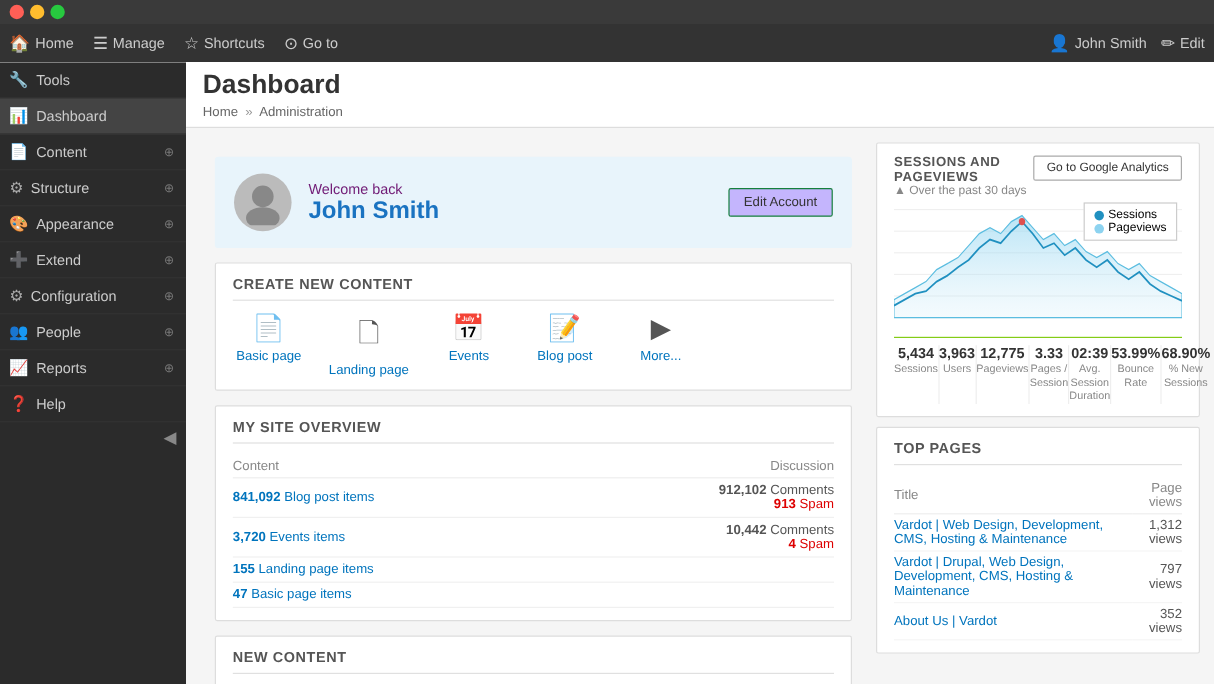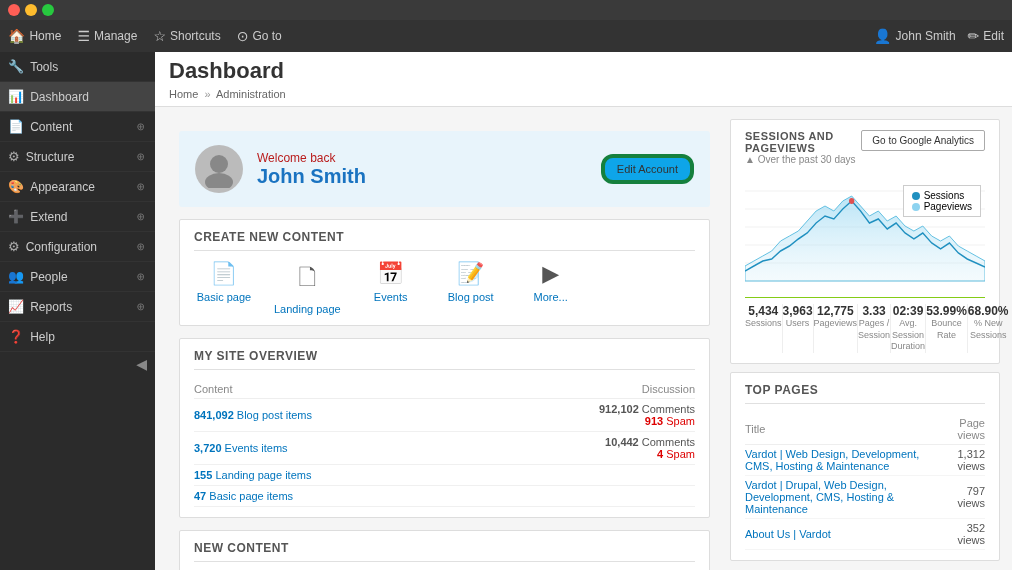--- a/index.html
+++ b/index.html
@@ -33,23 +33,23 @@
     
     .page-header { background: #fff; padding: 6px 14px; border-bottom: 1px solid #ddd; }
     .page-title { font-size: 22px; font-weight: bold; color: #333; margin-bottom: 4px; }
     .breadcrumb { font-size: 11px; color: #0074bd; }
     .breadcrumb span { color: #666; }
 
     
     .welcome-box { background: #e8f4fb; padding: 14px 16px; margin: 12px; border-radius: 3px; display: flex; align-items: center; gap: 14px; }
     .avatar { width: 48px; height: 48px; background: #bbb; border-radius: 50%; display: flex; align-items: center; justify-content: center; font-size: 22px; color: #666; flex-shrink: 0; }
     .welcome-text { flex: 1; }
-    .welcome-back { color: #b91c1c; font-size: 12px; }
+    .welcome-back { color: #701a75; font-size: 12px; }
     .welcome-name { color: #1a73c1; font-size: 20px; font-weight: bold; }
-    .edit-account-btn { background: #0ea5e9; border: 4px solid #15803d; padding: 5px 12px; font-size: 11px; cursor: pointer; border-radius: 12px; color: #333; }
+    .edit-account-btn { background: #c4b5fd; border: 1px solid #15803d; padding: 5px 12px; font-size: 11px; cursor: pointer; border-radius: 2px; color: #333; }
 
     
     .section-box { background: #fff; margin: 0 12px 12px; padding: 10px 14px; border: 1px solid #ddd; border-radius: 2px; }
     .section-title { font-size: 12px; font-weight: bold; color: #555; border-bottom: 1px solid #e0e0e0; padding-bottom: 6px; margin-bottom: 10px; text-transform: uppercase; letter-spacing: 0.5px; }
     .create-content-grid { display: flex; gap: 20px; flex-wrap: wrap; }
     .create-item { display: flex; flex-direction: column; align-items: center; gap: 4px; cursor: pointer; min-width: 60px; }
     .create-item-icon { font-size: 22px; color: #555; }
     .create-item-label { font-size: 11px; color: #0074bd; text-align: center; }
 
     
@@ -57,21 +57,21 @@
     .overview-table th { text-align: left; color: #888; font-weight: normal; padding: 3px 0; border-bottom: 1px solid #eee; }
     .overview-table td { padding: 4px 0; border-bottom: 1px solid #f0f0f0; }
     .overview-count { color: #0074bd; font-weight: bold; }
     .overview-label { color: #0074bd; }
     .discussion-cell { text-align: right; }
     .disc-line { color: #555; }
     .disc-spam { color: #d00; }
 
     
     .sessions-box { background: #fff; margin: 12px 12px 0 0; padding: 10px 14px; border: 1px solid #ddd; border-radius: 2px; }
-    .sessions-header { display: flex; justify-content: space-between; align-items: flex-start; margin-bottom: 16px; }
+    .sessions-header { display: flex; justify-content: space-between; align-items: flex-start; margin-bottom: 0; }
     .sessions-title { font-size: 11px; font-weight: bold; color: #555; text-transform: uppercase; letter-spacing: 0.5px; }
     .sessions-subtitle { font-size: 10px; color: #888; }
     .ga-btn { background: #fff; border: 1px solid #aaa; padding: 4px 10px; font-size: 10px; cursor: pointer; border-radius: 2px; color: #333; white-space: nowrap; }
     .chart-area { height: 110px; position: relative; margin-bottom: 6px; }
     .chart-legend { position: absolute; top: 4px; right: 4px; background: #fff; border: 1px solid #ccc; padding: 4px 8px; font-size: 10px; }
     .legend-item { display: flex; align-items: center; gap: 4px; }
     .legend-dot { width: 8px; height: 8px; border-radius: 50%; }
     .sessions-stats { display: flex; gap: 0; border-top: 1px solid #84cc16; padding-top: 6px; }
     .stat-col { flex: 1; text-align: center; border-right: 1px solid #eee; }
     .stat-col:last-child { border-right: none; }

